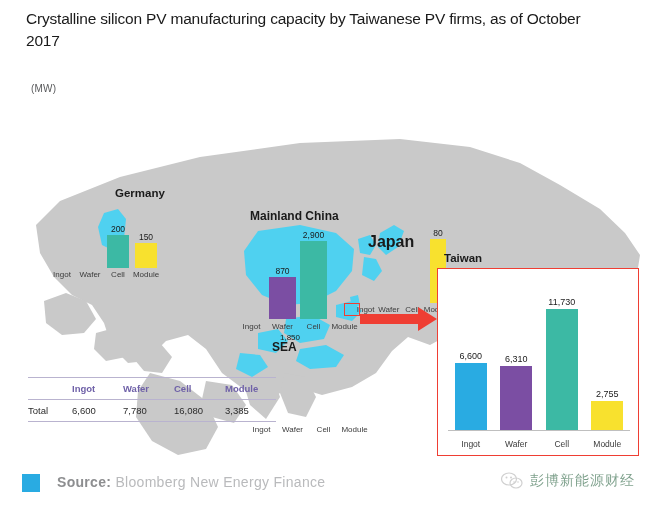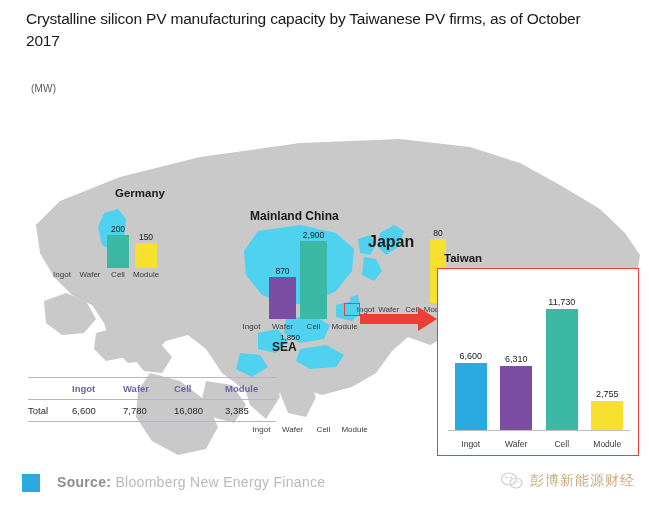--- a/index.html
+++ b/index.html
@@ -97,21 +97,21 @@
   
   .footer { position: absolute; left: 0; bottom: 0; width: 649px; height: 47px;
             background: #ffffff; }
   .src-swatch { position: absolute; left: 22px; top: 14px; width: 18px; height: 18px;
                 background: #29abe2; }
   .src-text { position: absolute; left: 57px; top: 14px; font-size: 14px;
               color: #b9babc; letter-spacing: 0.3px; }
   .src-text b { color: #8d8e90; font-weight: bold; }
   .wm { position: absolute; right: 14px; top: 12px; display: flex;
         align-items: center; gap: 7px; opacity: 0.55; }
-  .wm-text { font-size: 14px; color: #a16207; letter-spacing: 1px;
+  .wm-text { font-size: 14px; color: #14532d; letter-spacing: 1px;
              font-family: "DejaVu Sans", sans-serif; }
 </style>
 </head>
 <body>
 
 <div id="page">
 
   <div class="title">Crystalline silicon PV manufacturing capacity by Taiwanese PV firms, as of October 2017</div>
 
   <div class="unit">(MW)</div>

